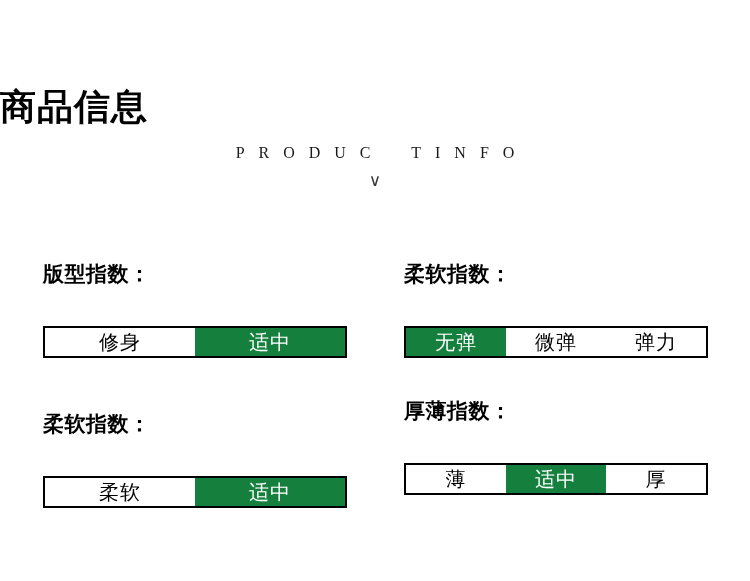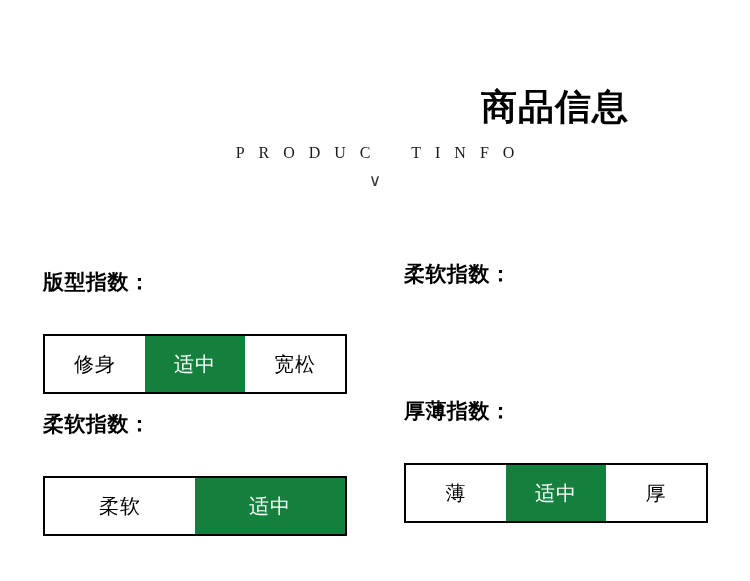--- a/index.html
+++ b/index.html
@@ -10,21 +10,21 @@
     height: 581px;
     overflow: hidden;
     font-family: "Liberation Sans", sans-serif;
     color: #000000;
   }
   .page-title {
     position: absolute;
     top: 86px;
     left: 0;
     width: 629px;
-    text-align: right;
+    text-align: left;
     font-size: 36px;
     font-weight: 700;
     letter-spacing: 1px;
     line-height: 42px;
     color: #000000;
   }
   .subtitle {
     position: absolute;
     top: 143px;
     left: 0;
@@ -47,35 +47,35 @@
     text-align: center;
     font-size: 17px;
     font-weight: 300;
     line-height: 22px;
     color: #3a3a3a;
   }
   .index-section {
     position: absolute;
     width: 304px;
   }
-  .sec-0 { left: 43px;  top: 259px; margin-top: 8px; }
+  .sec-0 { left: 43px;  top: 259px; }
   .sec-1 { left: 404px; top: 259px; }
   .sec-2 { left: 43px;  top: 409px; }
   .sec-3 { left: 404px; top: 396px; }
   .index-label {
     font-size: 21px;
     font-weight: 600;
     line-height: 30px;
     height: 30px;
     color: #000000;
     letter-spacing: 0.5px;
   }
   .index-bar {
     margin-top: 37px;
-    height: 60px;
+    height: 32px;
     border: 2px solid #000000;
     display: flex;
     background: #ffffff;
   }
   .index-option {
     flex: 1 1 0;
     display: flex;
     align-items: center;
     justify-content: center;
     font-size: 20px;
@@ -96,25 +96,29 @@
 <div class="subtitle">PRODUC TINFO</div>
 
 <div class="chevron">∨</div>
 
 <div id="sections-root">
     <div class="index-section sec-0">
       <div class="index-label">版型指数：</div>
       <div class="index-bar">
         <div class="index-option">修身</div>
         <div class="index-option selected">适中</div>
-        <div class="index-option">宽松</div>
       </div>
     </div>
     <div class="index-section sec-1">
       <div class="index-label">柔软指数：</div>
+      <div class="index-bar">
+        <div class="index-option selected">无弹</div>
+        <div class="index-option">微弹</div>
+        <div class="index-option">弹力</div>
+      </div>
     </div>
     <div class="index-section sec-2">
       <div class="index-label">柔软指数：</div>
       <div class="index-bar">
         <div class="index-option">柔软</div>
         <div class="index-option selected">适中</div>
       </div>
     </div>
     <div class="index-section sec-3">
       <div class="index-label">厚薄指数：</div>

